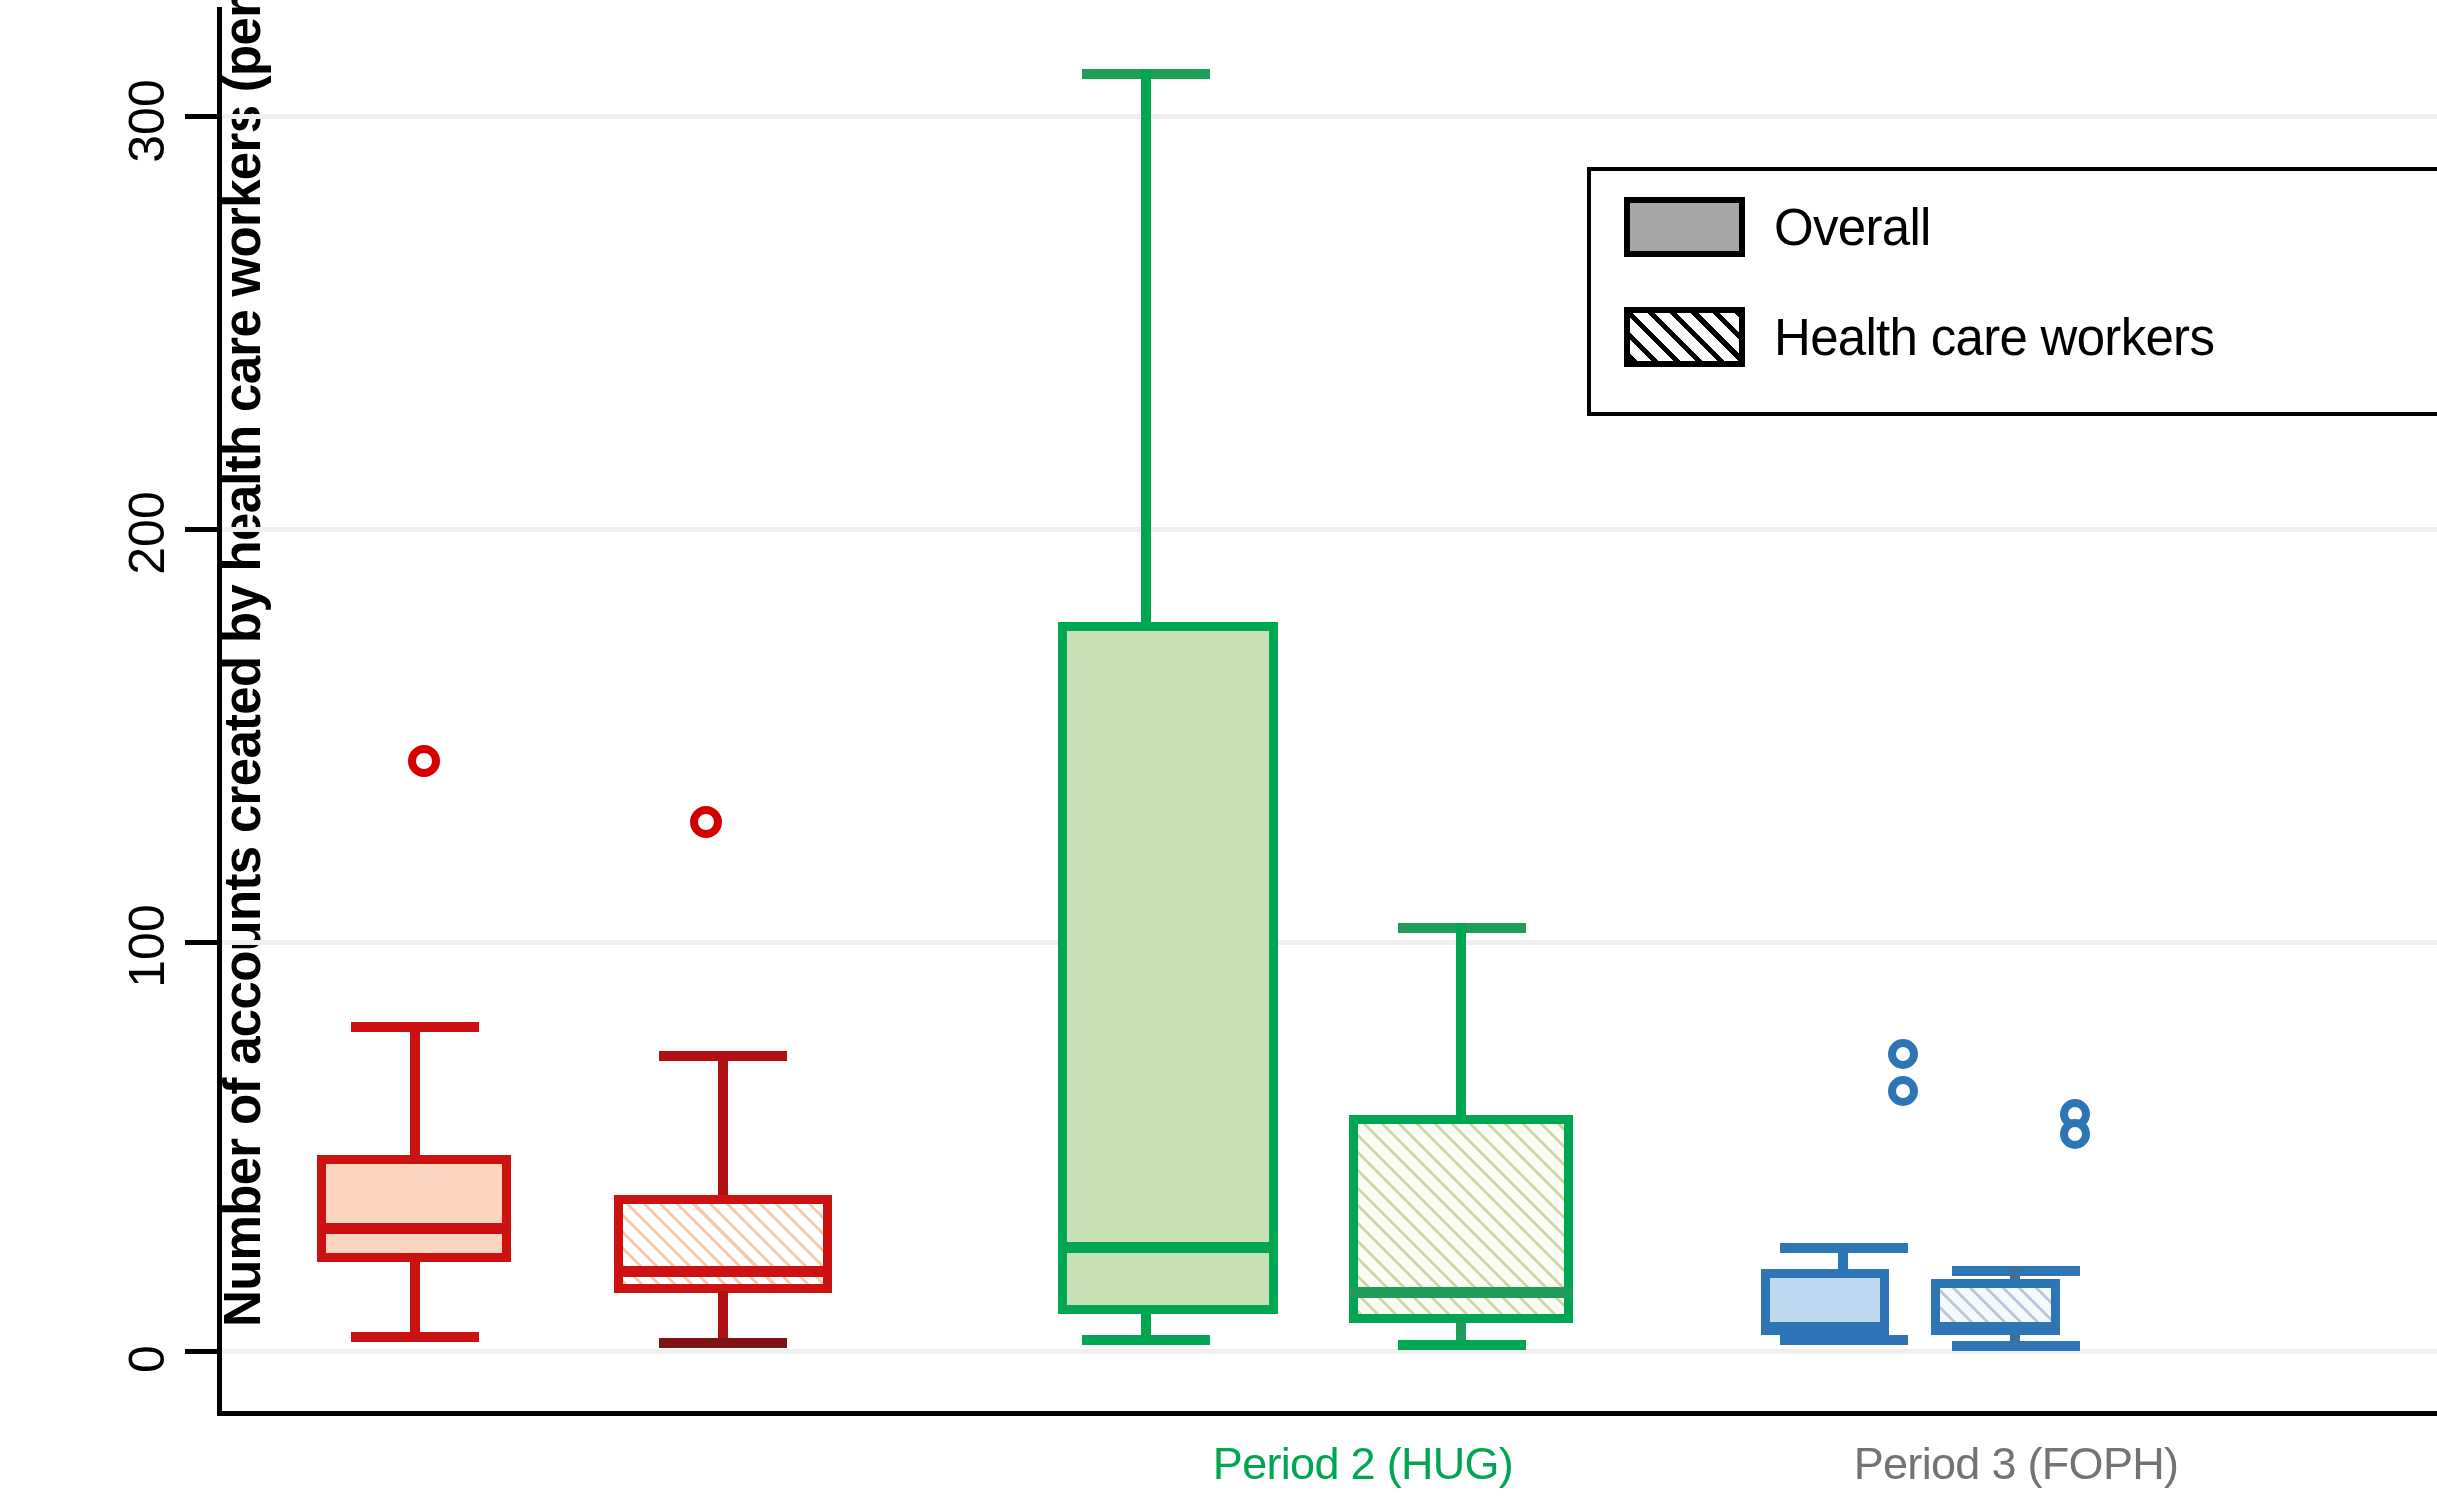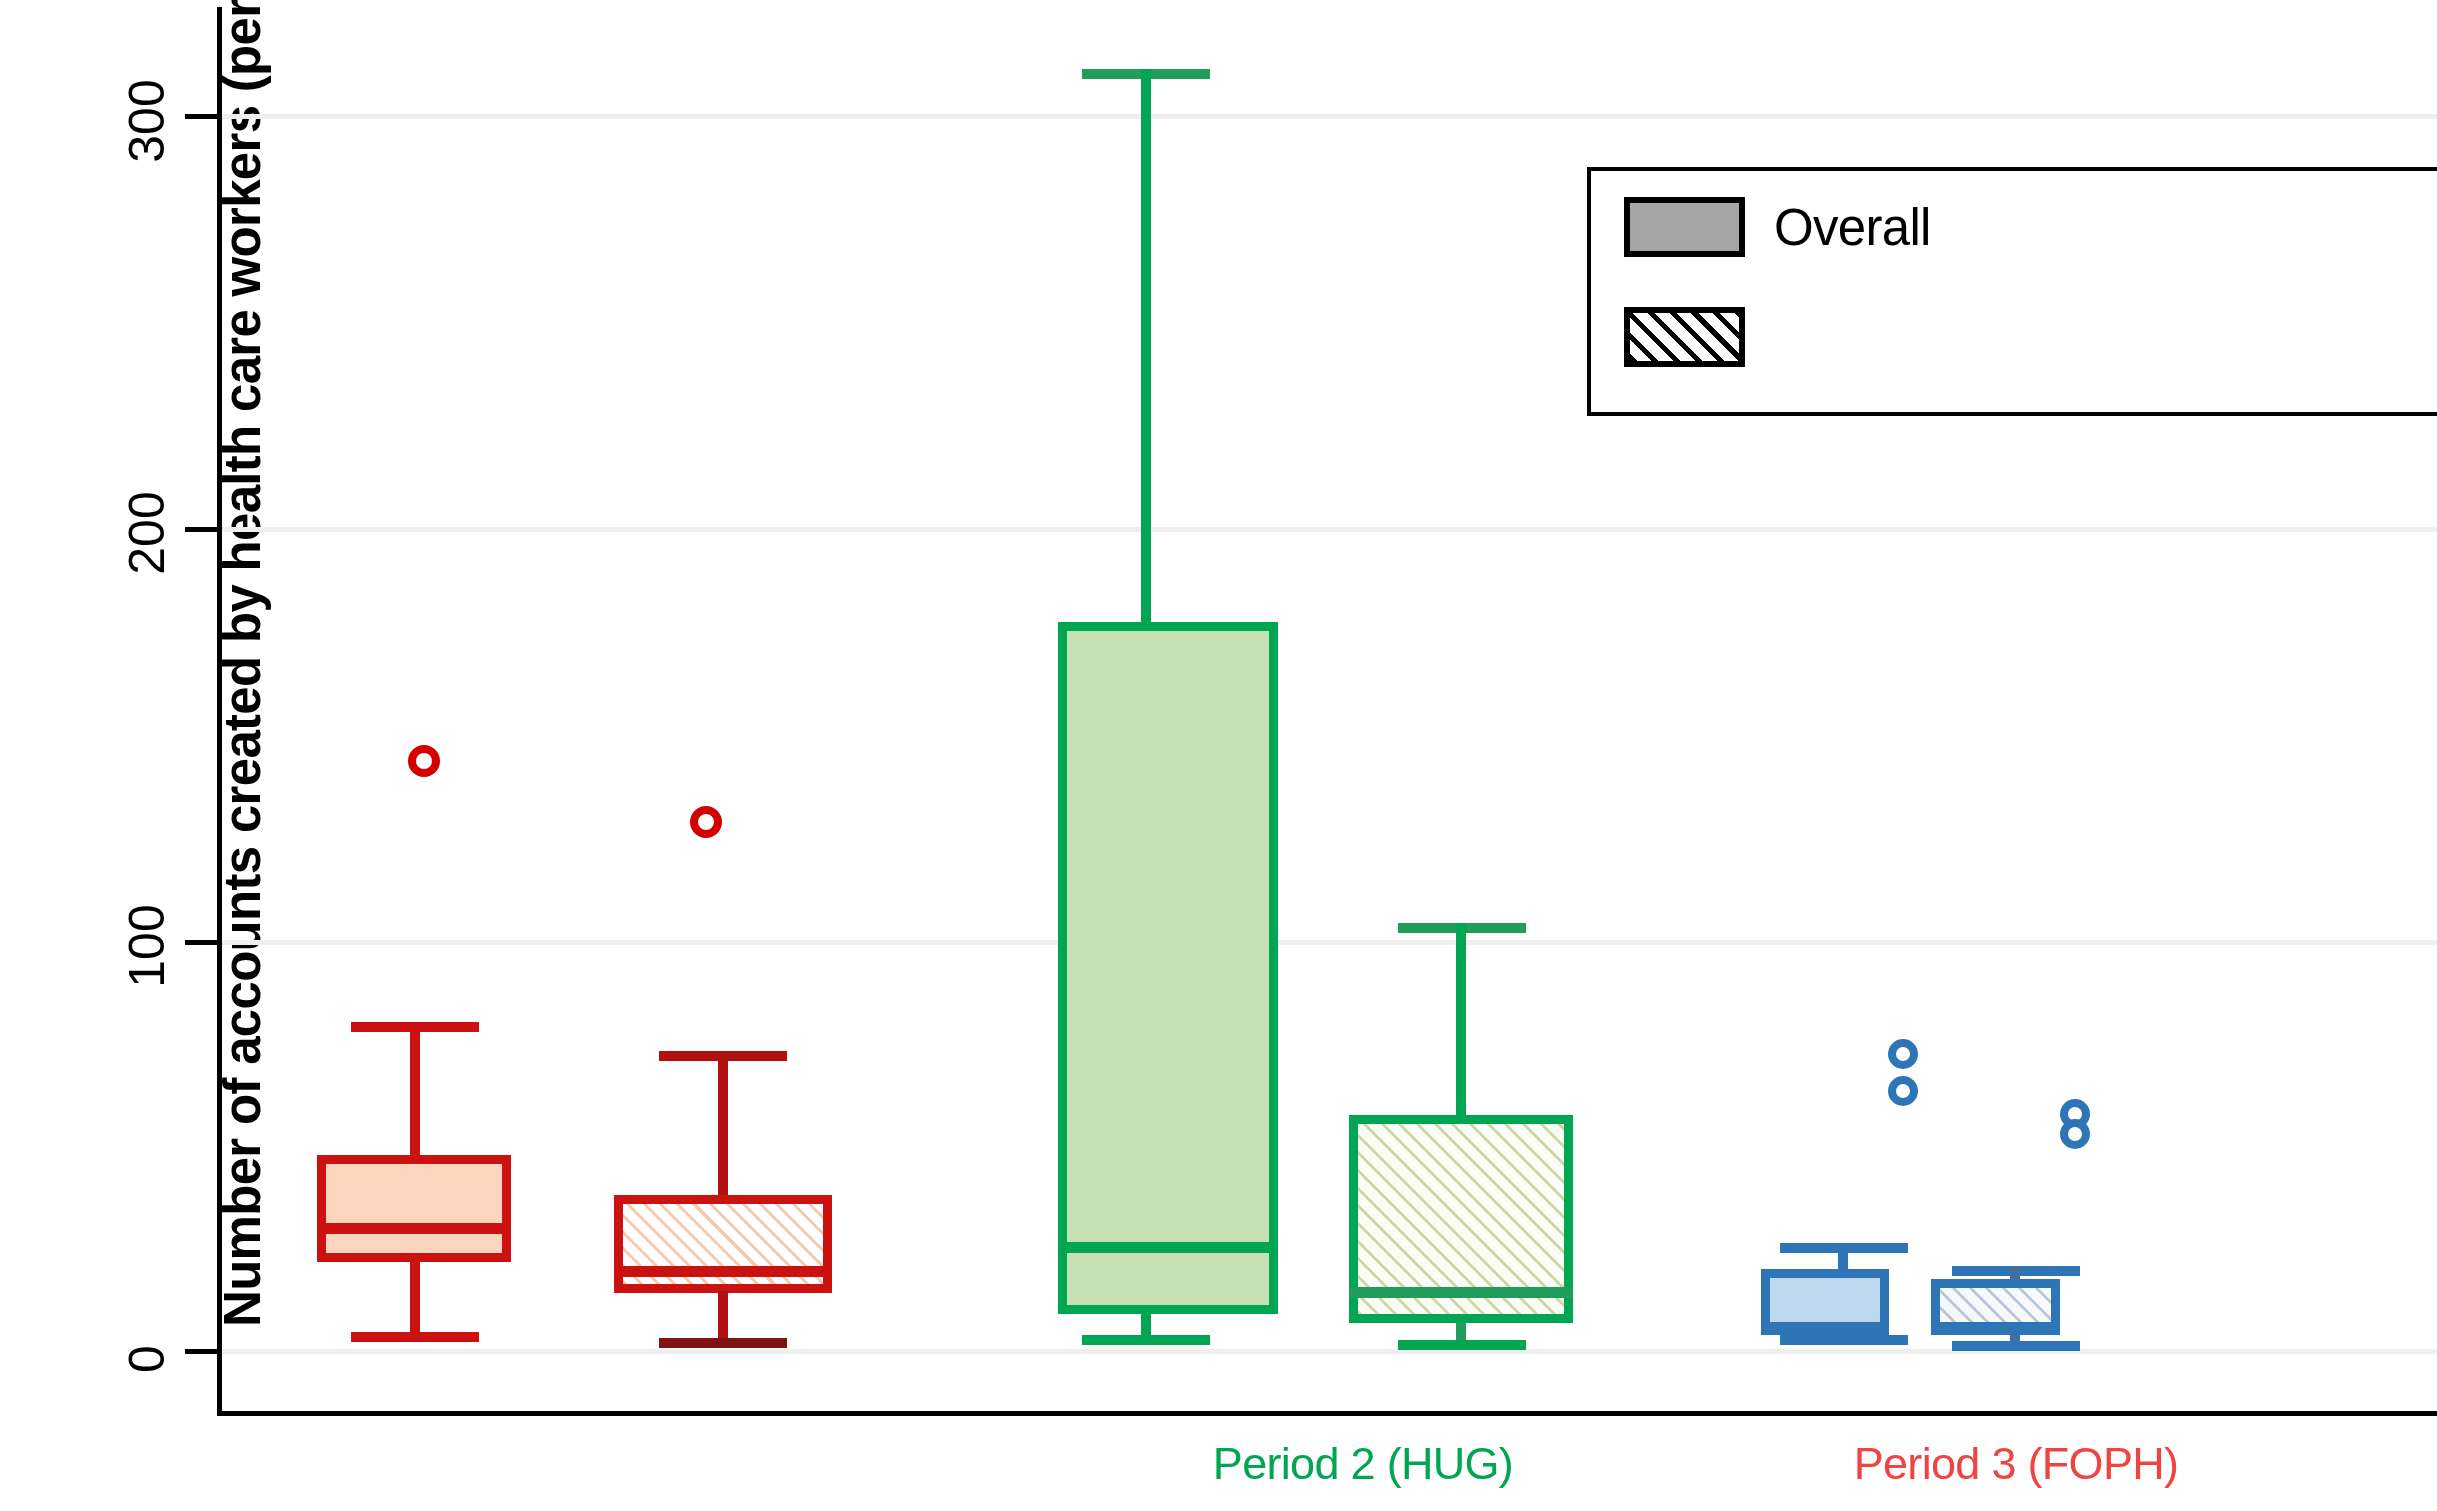--- a/index.html
+++ b/index.html
@@ -133,20 +133,21 @@
   <div class="outlier" style="left:2060px; top:1119px; width:30px; height:30px; border:8px solid #2e75b6;"></div>
 
   <div class="legend" style="left:1587px; top:167px; width:938px; height:249px;">
     <div class="legend-row" style="left:33px; top:26px;">
       <div class="legend-swatch" style="width:121px; height:60px; background:#a6a6a6;"></div>
       <div class="legend-text">Overall</div>
     </div>
     <div class="legend-row" style="left:33px; top:136px;">
       <div class="legend-swatch" style="width:121px; height:60px;
                   background:repeating-linear-gradient(45deg, #000 0 5.1px, #ffffff 5.1px 15.4px);"></div>
+      <div class="legend-text">Health care workers</div>
     </div>
   </div>
 
   <div class="xlabel" style="left:1143px; top:1438px; width:440px; color:#00a651;">Period 2 (HUG)</div>
-  <div class="xlabel" style="left:1796px; top:1438px; width:440px; color:#ef4444;">Period 3 (FOPH)</div>
+  <div class="xlabel" style="left:1796px; top:1438px; width:440px; color:#737373;">Period 3 (FOPH)</div>
 
 </div>
 
 
 </body></html>

